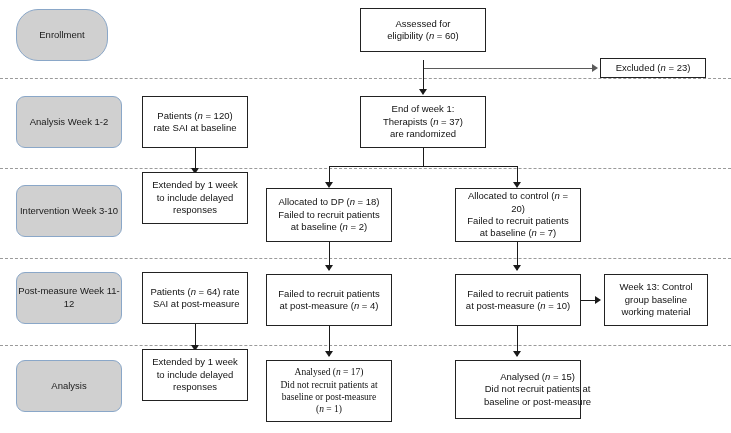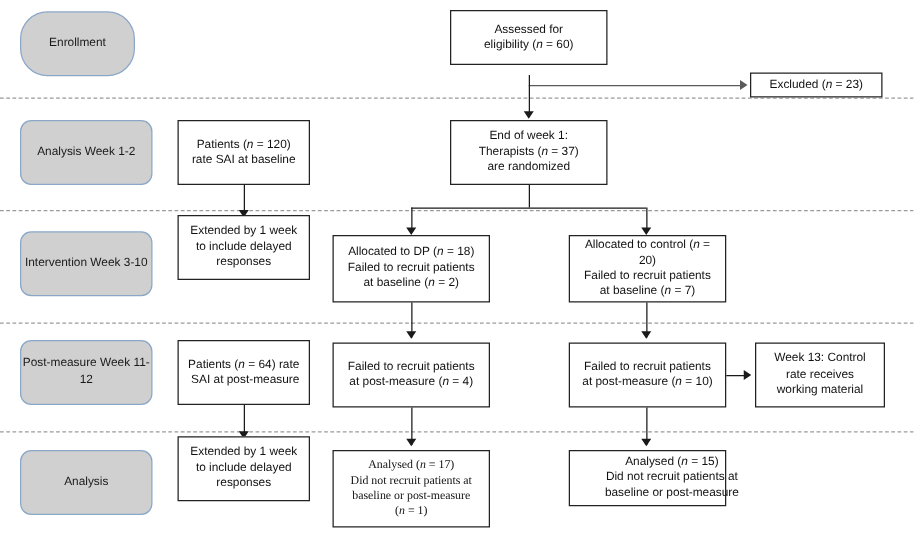--- a/index.html
+++ b/index.html
@@ -217,21 +217,21 @@
   <div class="box" style="left:455px; top:274px; width:126px; height:52px;">
     <span>
       <span class="ln">Failed to recruit patients</span>
       <span class="ln">at post-measure (<i class="ital">n</i> = 10)</span>
     </span>
   </div>
 
   <div class="box" style="left:604px; top:274px; width:104px; height:52px;">
     <span>
       <span class="ln">Week 13: Control</span>
-      <span class="ln">rate receives</span>
+      <span class="ln">group baseline</span>
       <span class="ln">working material</span>
     </span>
   </div>
 
   <div class="hline" style="left:581px; top:300px; width:15px;"></div>
   <div class="arrow-right" style="left:595px; top:296px;"></div>
 
   <div class="vline" style="left:195px; top:324px; height:23px;"></div>
   <div class="arrow-down" style="left:191px; top:345px;"></div>
 
@@ -250,21 +250,21 @@
 
   <div class="box" style="left:266px; top:360px; width:126px; height:62px;font-family:Liberation Serif, serif;">
     <span>
       <span class="ln">Analysed (<i class="ital">n</i> = 17)</span>
       <span class="ln">Did not recruit patients at</span>
       <span class="ln">baseline or post-measure</span>
       <span class="ln">(<i class="ital">n</i> = 1)</span>
     </span>
   </div>
 
-  <div class="box" style="left:455px; top:360px; width:126px; height:45px;padding-left:41px;">
+  <div class="box" style="left:455px; top:360px; width:126px; height:59px;padding-left:41px;">
     <span>
       <span class="ln">Analysed (<i class="ital">n</i> = 15)</span>
       <span class="ln">Did not recruit patients at</span>
       <span class="ln">baseline or post-measure</span>
     </span>
   </div>
 
 </div>
 
 </body></html>

